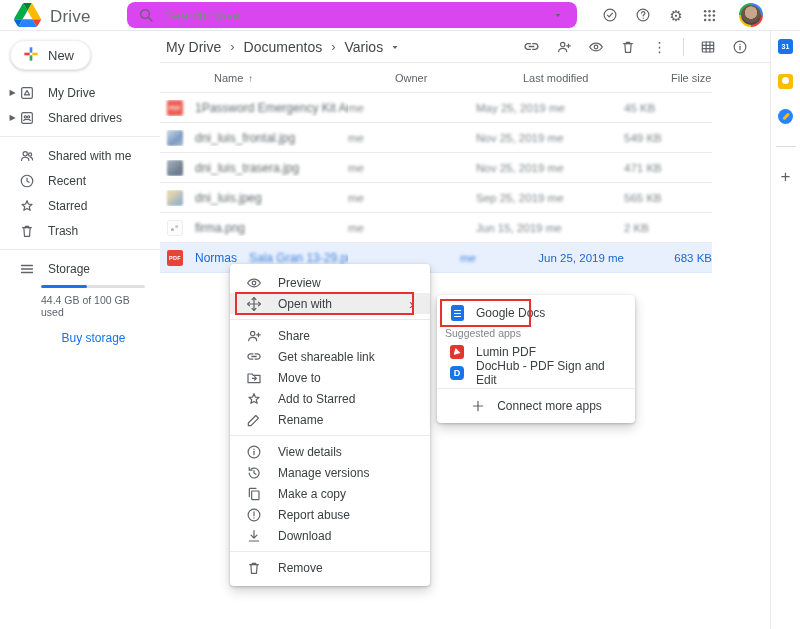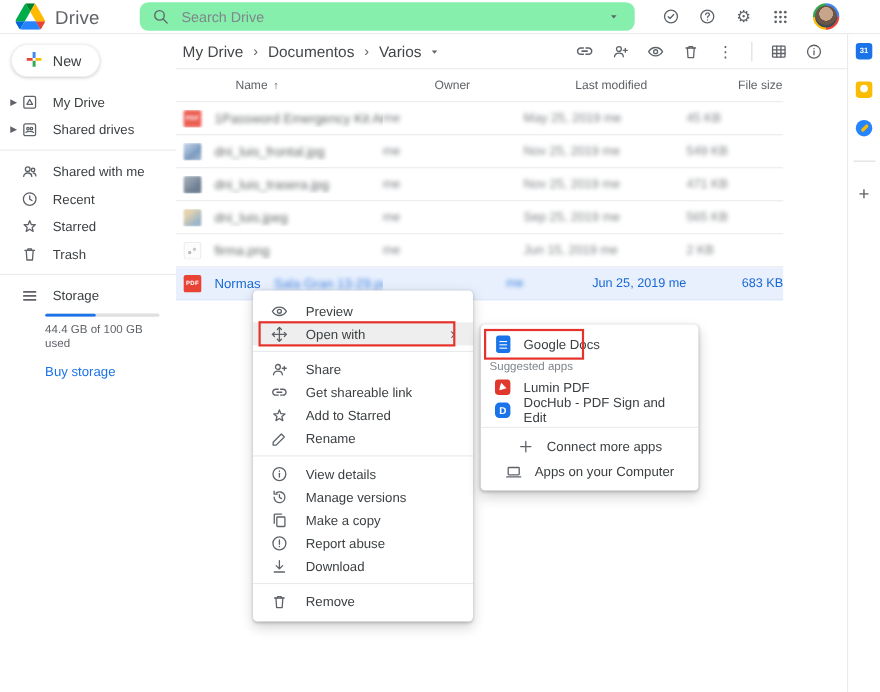--- a/index.html
+++ b/index.html
@@ -6,21 +6,21 @@
   html,body { width:800px; height:629px; overflow:hidden; }
   body { font-family:"Liberation Sans", sans-serif; background:#fff; color:#3c4043; }
   .stage { position:relative; width:800px; height:629px; background:#fff; }
 
   
   .topbar { position:absolute; left:0; top:0; width:800px; height:31px;
     border-bottom:1px solid #e8eaed; display:flex; align-items:center; background:#fff; z-index:3; }
   .logo-wrap { display:flex; align-items:flex-end; gap:9px; padding-left:14px; width:127px; }
   .logo-wrap svg { display:block; }
   .app-name { font-size:17px; color:#5f6368; letter-spacing:.2px; }
-  .searchbar { position:relative; width:450px; height:26px; background:#86efac; border-radius:8px;
+  .searchbar { position:relative; width:450px; height:26px; background:#d946ef; border-radius:8px;
     display:flex; align-items:center; padding:0 10px; gap:10px; color:#5f6368; }
   .searchbar input { border:none; outline:none; background:transparent; flex:1; font-size:13px;
     color:#3c4043; font-family:"Liberation Sans",sans-serif; }
   .searchbar input::placeholder { color:#80868b; }
   .hdr-icons { display:flex; align-items:center; gap:15px; margin-left:24px; color:#5f6368; }
   .hicon { width:18px; height:18px; display:flex; align-items:center; justify-content:center; cursor:pointer; }
   .avatar { width:24px; height:24px; border-radius:50%; margin-left:6px;
     background:conic-gradient(#4285f4 0 25%, #ea4335 25% 50%, #fbbc04 50% 75%, #34a853 75% 100%);
     display:flex; align-items:center; justify-content:center; cursor:pointer; }
   .avatar i { width:20px; height:20px; border-radius:50%; display:block;
@@ -35,21 +35,21 @@
   .nav-item { height:25px; display:flex; align-items:center; padding-left:7px; cursor:pointer; color:#3c4043; }
   .nav-item .exp { width:11px; font-size:8px; color:#5f6368; text-align:center; }
   .nav-item .nic { width:16px; height:16px; margin-left:1px; margin-right:13px; color:#5f6368;
     display:flex; align-items:center; justify-content:center; }
   .nav-item .nlabel { font-size:12px; }
   .nav-div { height:1px; background:#e8eaed; margin:6px 0; }
   .storage-extra { padding-left:41px; padding-right:14px; }
   .sbar { margin-top:4px; width:104px; height:3px; border-radius:2px; background:#e0e0e0; overflow:hidden; }
   .sbar i { display:block; height:3px; background:#1a73e8; border-radius:2px; }
   .susage { margin-top:6px; font-size:10.5px; color:#5f6368; }
-  .buy { margin-top:13px; font-size:12px; color:#1a73e8; cursor:pointer; }
+  .buy { margin-top:13px; font-size:12px; color:#1a73e8; cursor:pointer;text-align:center; }
 
   
   .rightbar { position:absolute; left:770px; top:31px; width:30px; height:598px; border-left:1px solid #e8eaed;
     display:flex; flex-direction:column; align-items:center; padding-top:8px; gap:20px; background:#fff; z-index:2; }
   .rb-div { width:20px; height:1px; background:#dadce0; margin-top:2px; }
   .chip { border-radius:3px; color:#fff; font-weight:bold; display:flex; align-items:center; justify-content:center; cursor:pointer; }
   .cal { width:15px; height:15px; background:#1a73e8; font-size:7px; }
   .keep { width:15px; height:15px; background:#fbbc04; position:relative; }
   .keep i { width:7px; height:7px; background:#fff; border-radius:50%; display:block; margin-bottom:2px; }
   .tasks { width:15px; height:15px; border-radius:50%; background:#2684fc; position:relative; }
@@ -461,20 +461,29 @@
         <span class="mic">
           <svg viewBox="0 0 24 24" width="17" height="17" fill="currentColor">
             <path d="M3.9 12c0-1.7 1.4-3.1 3.1-3.1h4V7H7c-2.8 0-5 2.2-5 5s2.2 5 5 5h4v-1.9H7c-1.7 0-3.1-1.4-3.1-3.1zM8 13h8v-2H8v2zm9-6h-4v1.9h4c1.7 0 3.1 1.4 3.1 3.1s-1.4 3.1-3.1 3.1h-4V17h4c2.8 0 5-2.2 5-5s-2.2-5-5-5z"></path>
           </svg>
         </span>
         <span>Get shareable link</span>
       </div>
       <div class="mi">
         <span class="mic">
           <svg viewBox="0 0 24 24" width="16" height="16" fill="none" stroke="currentColor" stroke-width="1.8" stroke-linecap="round" stroke-linejoin="round">
+            <path d="M3 6h6l2 2h10v11H3z"></path>
+            <path d="M9.5 12.5h5.5M13 10l2.6 2.5L13 15"></path>
+          </svg>
+        </span>
+        <span>Move to</span>
+      </div>
+      <div class="mi">
+        <span class="mic">
+          <svg viewBox="0 0 24 24" width="16" height="16" fill="none" stroke="currentColor" stroke-width="1.8" stroke-linecap="round" stroke-linejoin="round">
             <path d="M12 4l2.1 5.1 5.5.4-4.2 3.6 1.3 5.4L12 15.6l-4.7 2.9 1.3-5.4-4.2-3.6 5.5-.4z"></path>
           </svg>
         </span>
         <span>Add to Starred</span>
       </div>
       <div class="mi">
         <span class="mic">
           <svg viewBox="0 0 24 24" width="16" height="16" fill="none" stroke="currentColor" stroke-width="1.8" stroke-linecap="round" stroke-linejoin="round">
             <path d="M14.7 5.3l4 4L7.5 20.5h-4v-4z"></path>
           </svg>
@@ -569,24 +578,15 @@
       </div>
       <div class="mdiv"></div>
       <div class="smi tall2">
         <span class="mic">
           <svg viewBox="0 0 24 24" width="16" height="16" fill="none" stroke="currentColor" stroke-width="1.8" stroke-linecap="round" stroke-linejoin="round">
             <path d="M12 5v14M5 12h14"></path>
           </svg>
         </span>
         <span>Connect more apps</span>
       </div>
-      <div class="smi tall2">
-        <span class="mic">
-          <svg viewBox="0 0 24 24" width="16" height="16" fill="none" stroke="currentColor" stroke-width="1.8" stroke-linecap="round" stroke-linejoin="round">
-            <rect x="4.5" y="6" width="15" height="10" rx="1"></rect>
-            <path d="M2.5 18.8h19"></path>
-          </svg>
-        </span>
-        <span>Apps on your Computer</span>
-      </div>
     </div>
 
 </div>
 
 </body></html>

